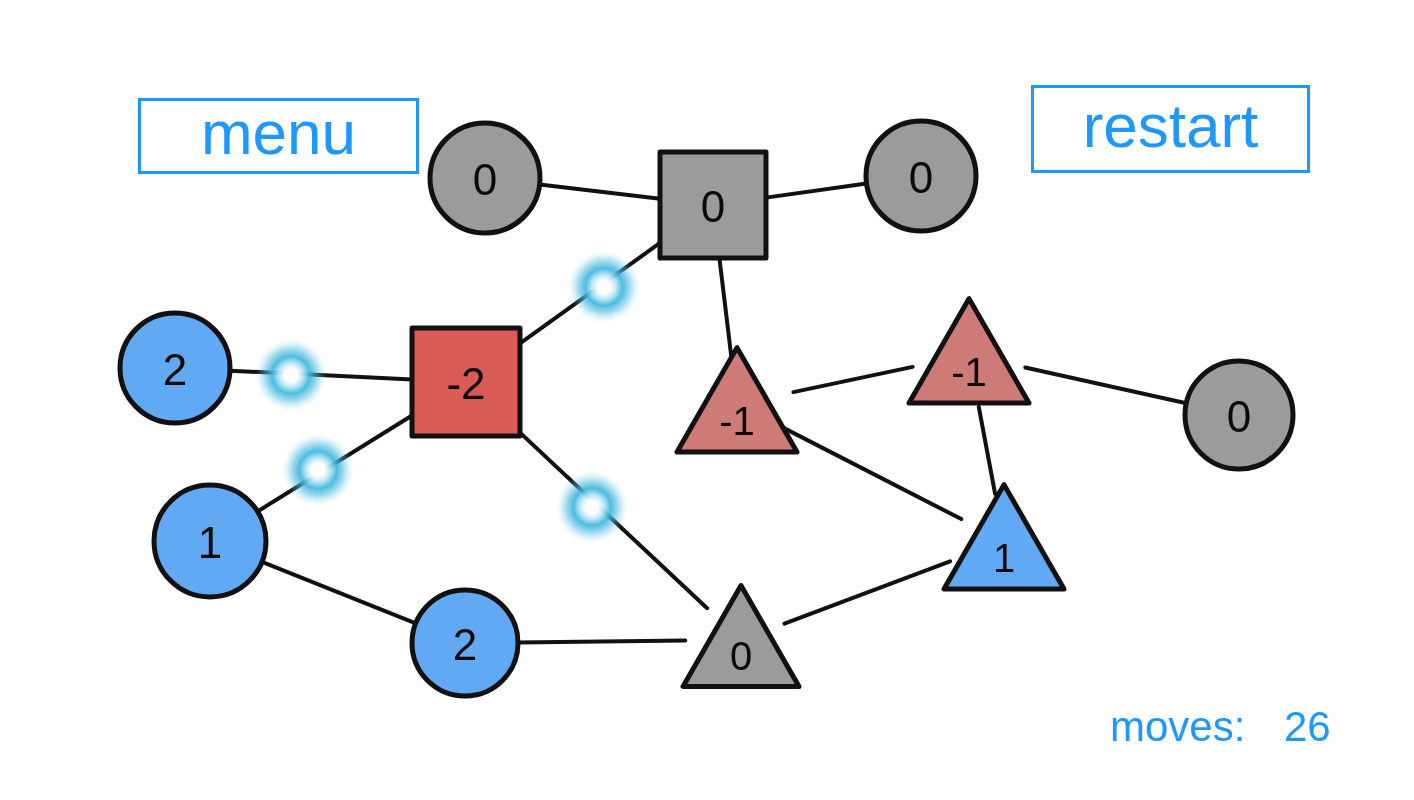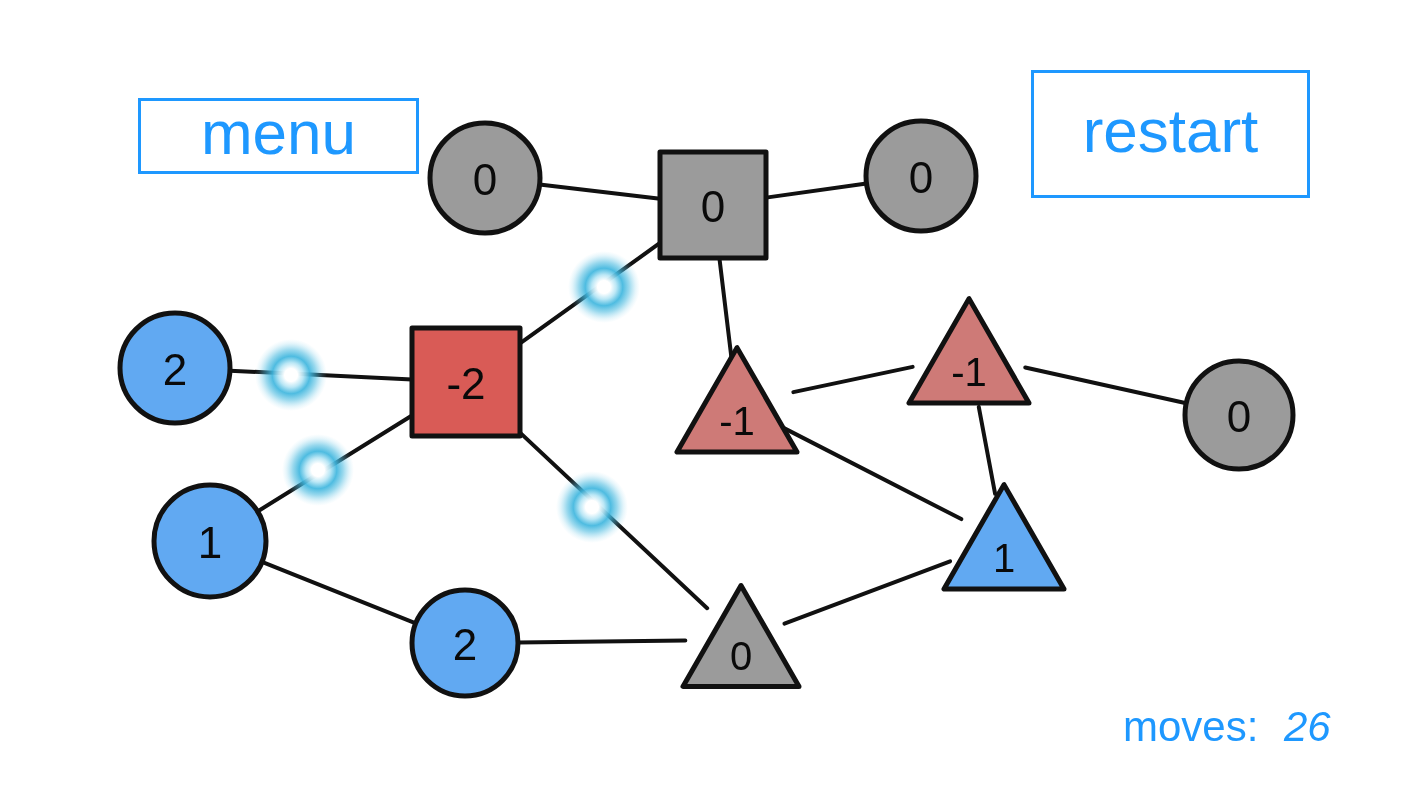--- a/index.html
+++ b/index.html
@@ -45,23 +45,23 @@
   }
   #menu-button {
     left: 107px;
     top: 98px;
     width: 281px;
     height: 76px;
     margin-left: 31px;
   }
   #restart-button {
     left: 1031px;
-    top: 70px;
+    top: 85px;
     width: 279px;
-    height: 128px;
+    height: 88px;
   }
   #score-panel {
     position: absolute;
     right: 66px;
     bottom: 48px;
     color: #1e98ff;
     font-family: "Liberation Sans", sans-serif;
     font-size: 42px;
     font-weight: 300;
     line-height: 1.18;
@@ -70,22 +70,21 @@
     white-space: nowrap;
   }
   .score-row {
     display: block;
   }
   .score-label { }
   .score-value {
     display: inline-block;
     min-width: 64px;
     text-align: left;
-    margin-left: 14px;
-    font-style: italic;
+    margin-left: 27px;
   }
   .node-label {
     font-family: "Liberation Sans", sans-serif;
     font-weight: 300;
     fill: #0a0a0a;
     text-anchor: middle;
     dominant-baseline: central;
     user-select: none;
     pointer-events: none;
   }

